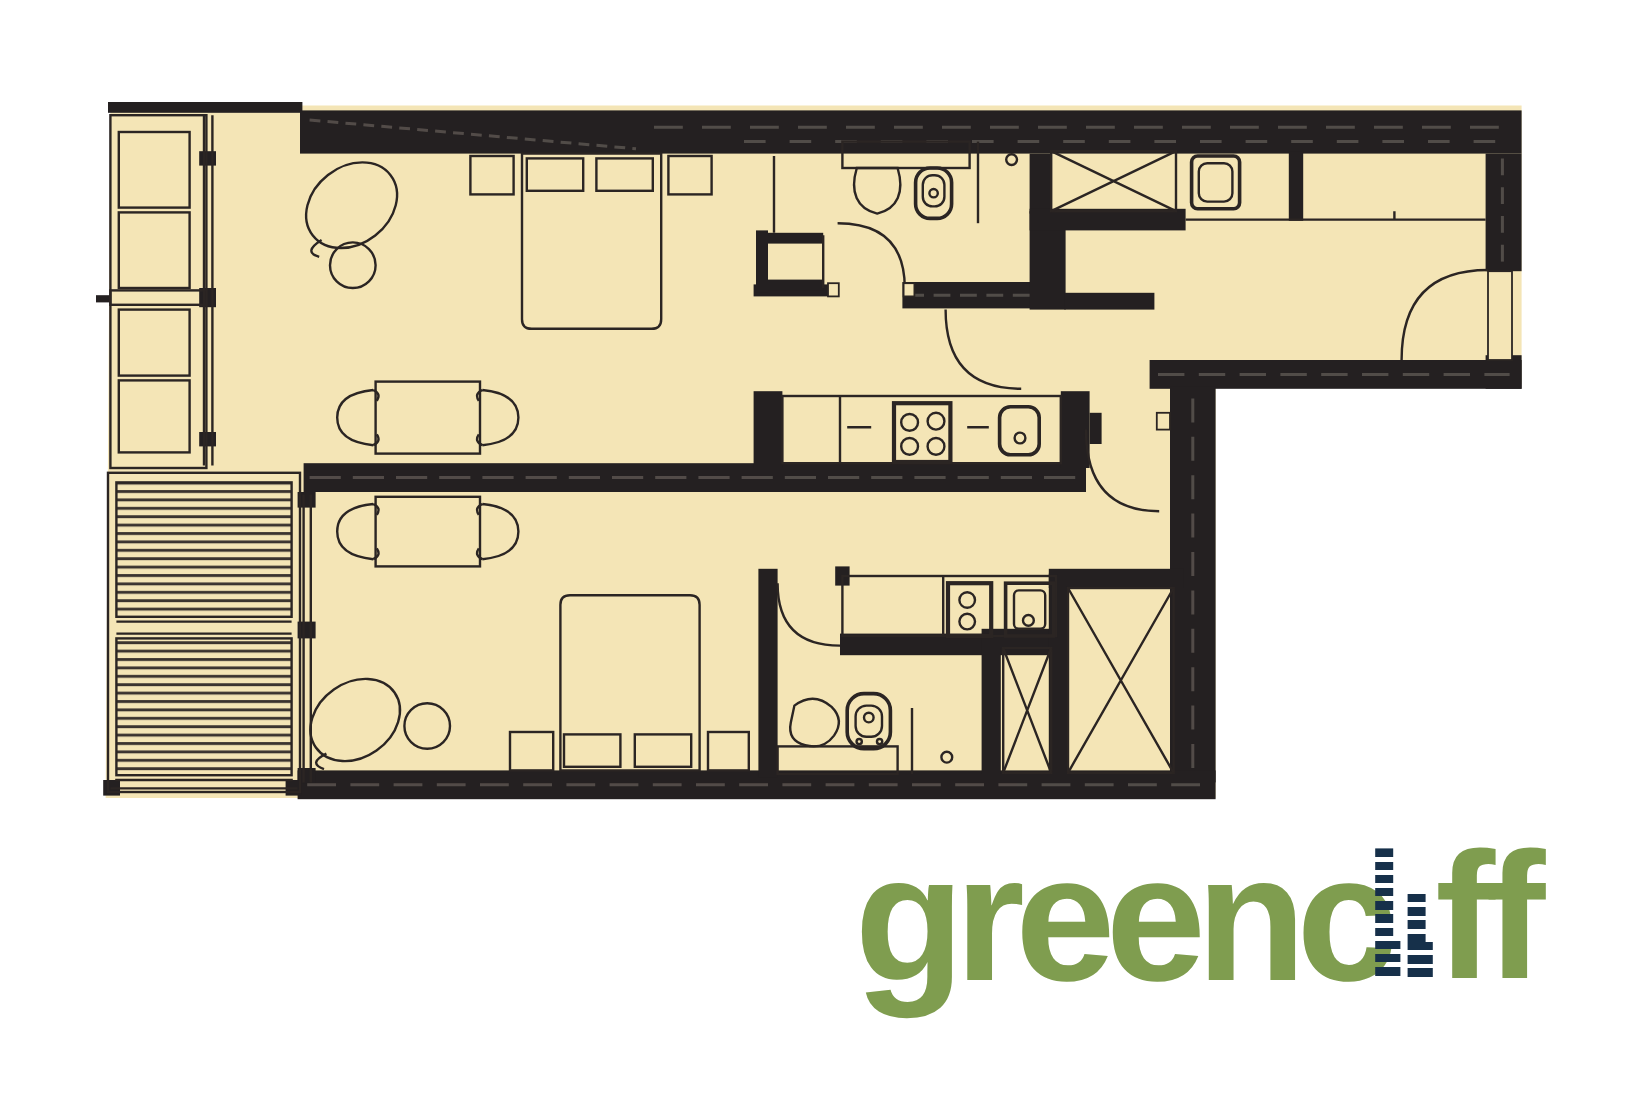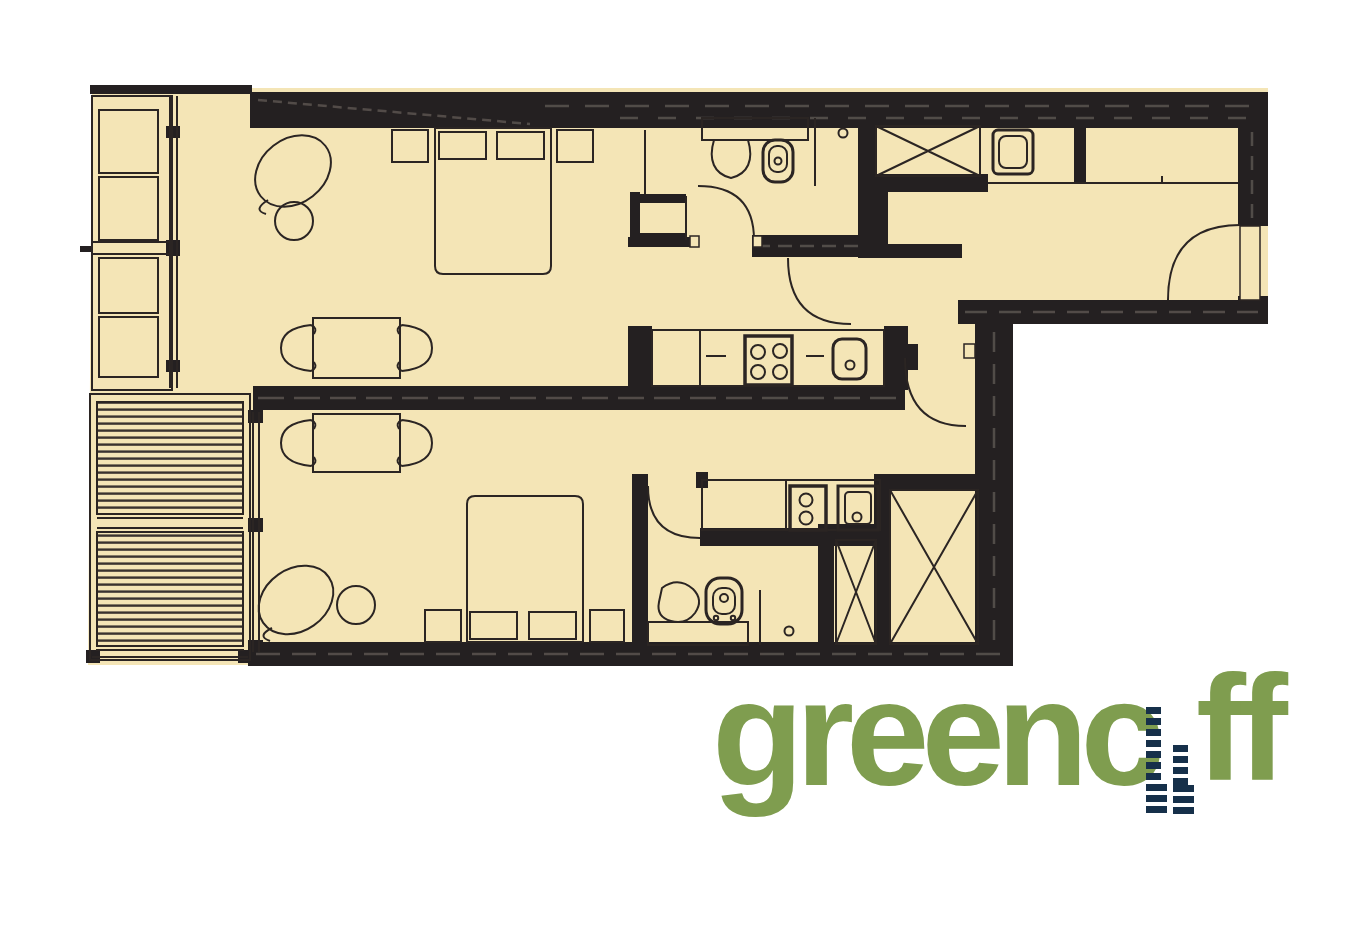--- a/index.html
+++ b/index.html
@@ -201,19 +201,19 @@
 
   <g class="thin">
     <rect x="836" y="540" width="40" height="104"></rect>
     <path d="M836,540 L876,644 M836,644 L876,540"></path>
     <rect x="890" y="490" width="88" height="154"></rect>
     <path d="M890,490 L978,644 M890,644 L978,490"></path>
   </g>
 </svg>
 
 <div>
-  <span class="logo-text" style="left:712px;top:658px;">greenc</span>
+  <span class="logo-text" style="left:712px;top:690px;">greenc</span>
   <div class="logo-bar" style="left:1146px;top:707px;width:15px;height:77px;"></div>
   <div class="logo-bar" style="left:1146px;top:784px;width:21px;height:30px;"></div>
   <div class="logo-bar" style="left:1173px;top:745px;width:15px;height:40px;"></div>
   <div class="logo-bar" style="left:1173px;top:785px;width:21px;height:30px;"></div>
-  <span class="logo-text" style="left:1196px;top:653px;">ff</span>
+  <span class="logo-text" style="left:1196px;top:688px;">ff</span>
 </div>
 
 </body></html>

